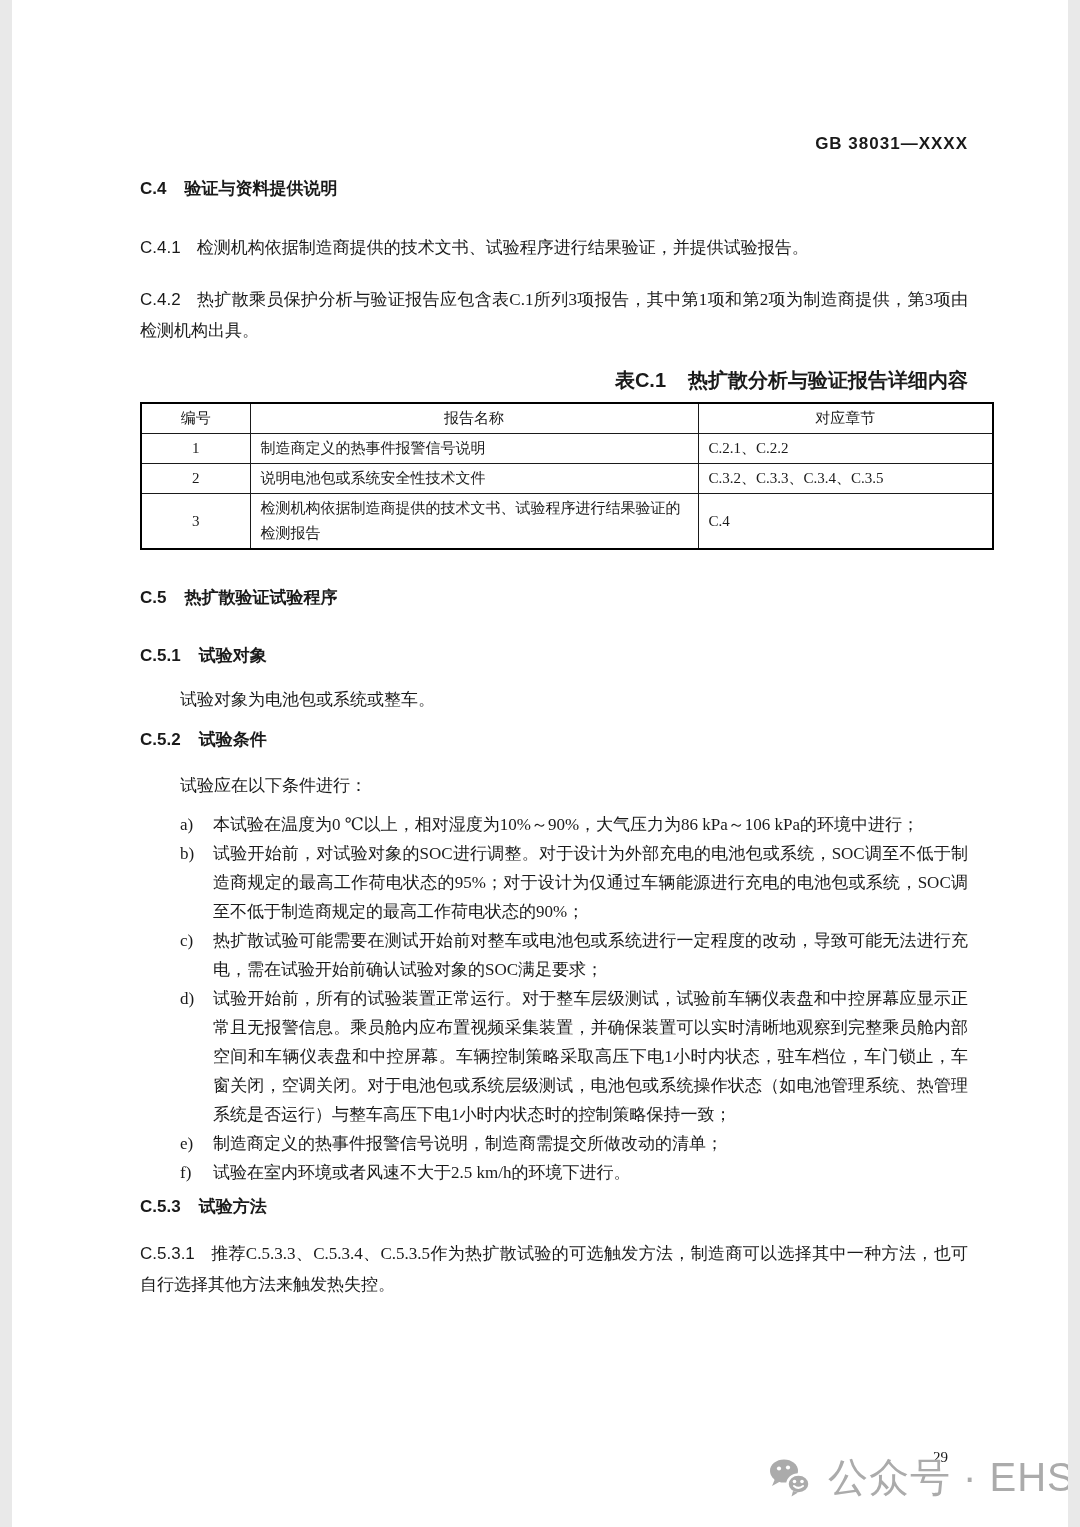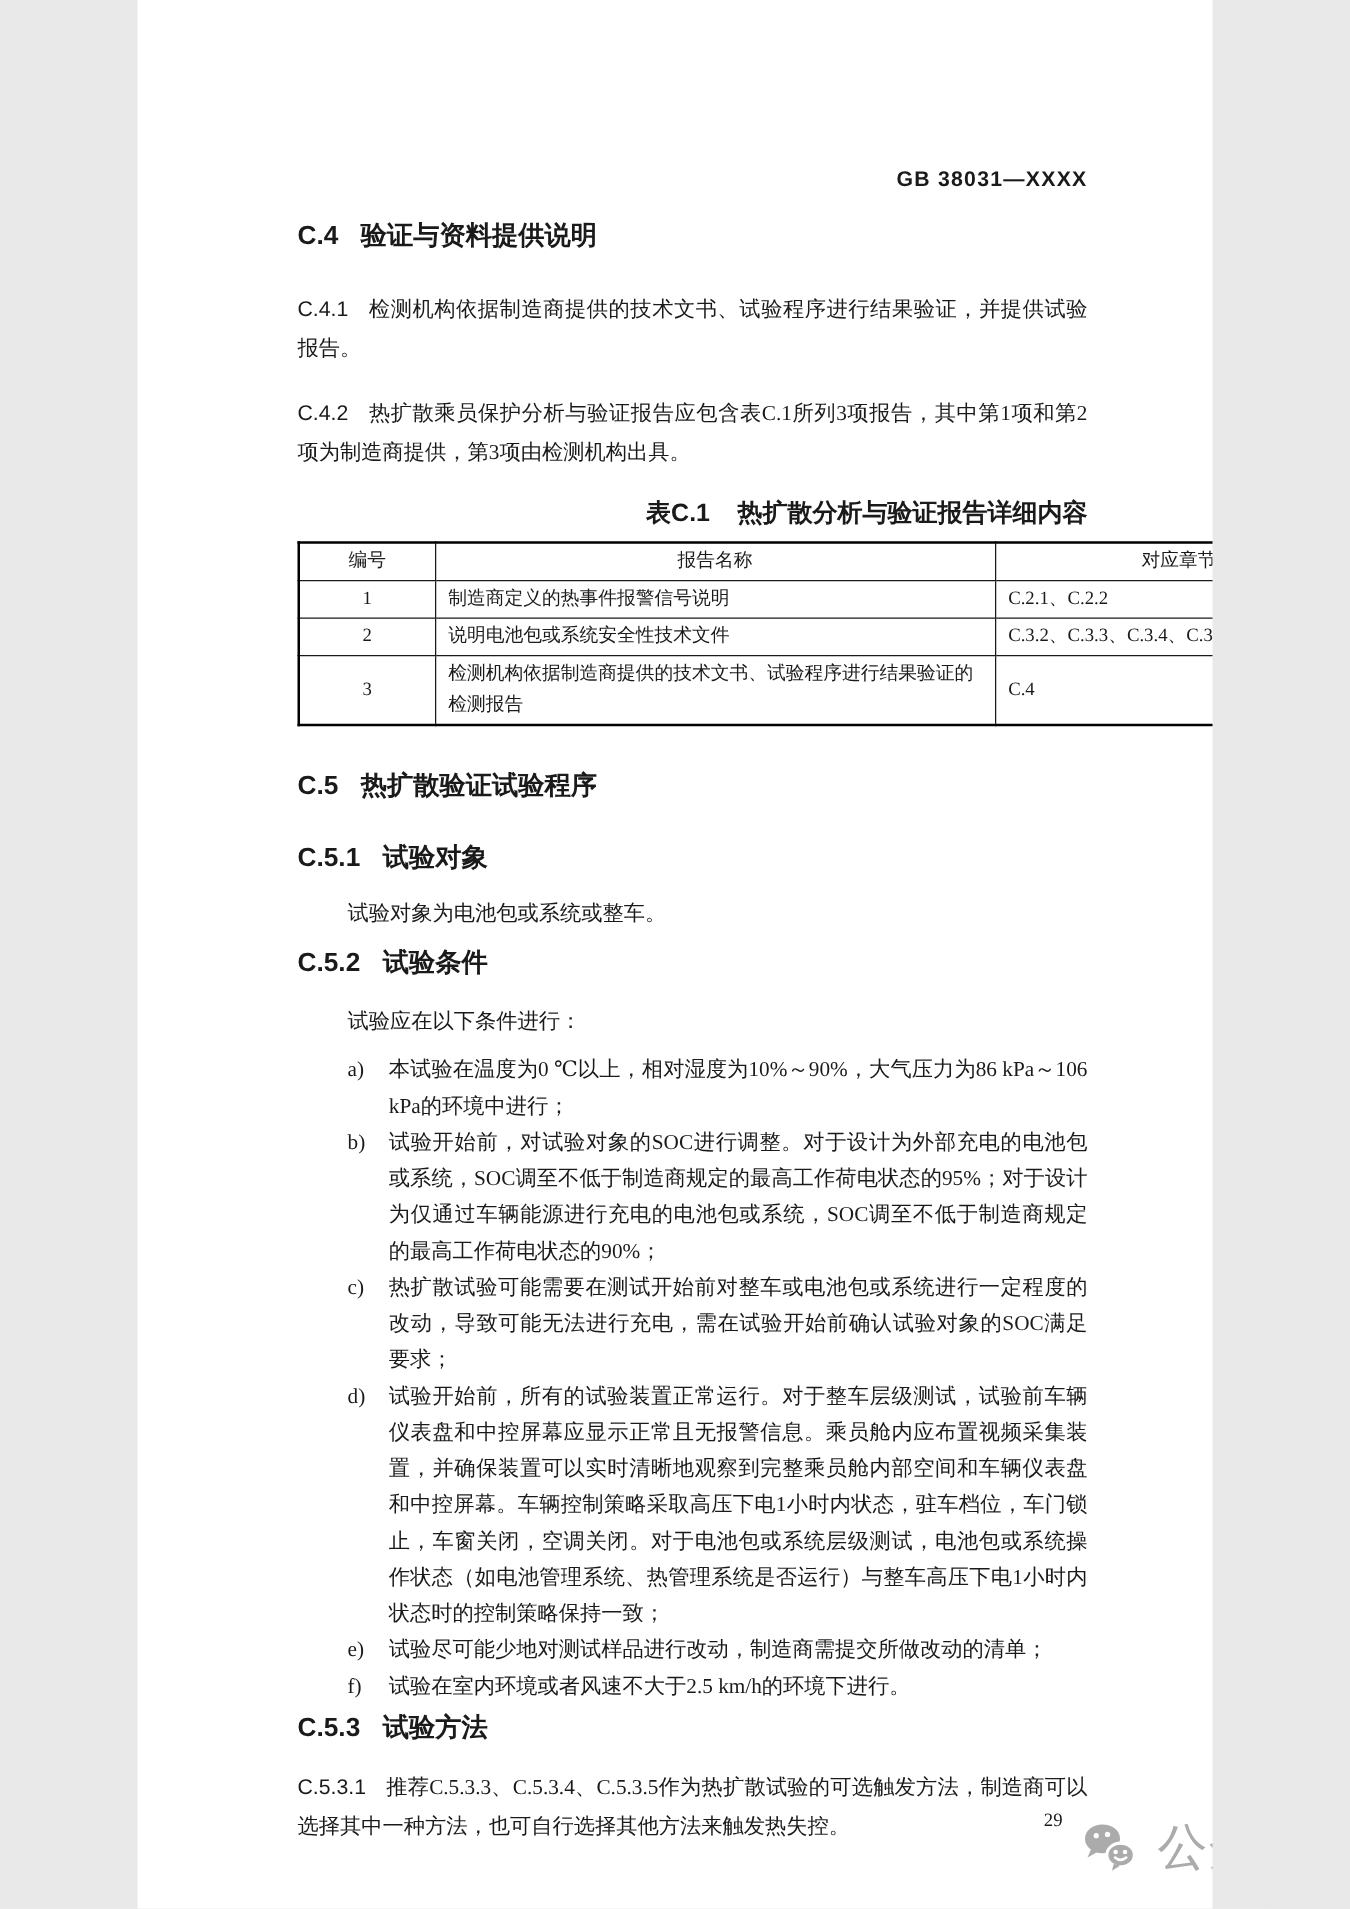--- a/index.html
+++ b/index.html
@@ -1,18 +1,18 @@
 <!DOCTYPE html>
 <html><head>
 <meta charset="utf-8">
 <style>
   html,body{margin:0;padding:0;background:#e9e9e9;}
   .page{
     position:relative;
-    width:860px;height:1527px;
+    width:1056px;height:1527px;
     background:#ffffff;
     font-family:"Liberation Serif","DejaVu Serif",serif;
     color:#1a1a1a;
     overflow:hidden;
     margin:0 auto;
     text-decoration:underline;
   }
   .content{position:absolute;left:128px;right:100px;top:0;}
 
   .doc-code{
@@ -22,21 +22,21 @@
     font-weight:bold;
     font-size:17px;
     letter-spacing:1px;
     line-height:22px;
   }
 
   .h1{
     margin-top:23px;
     font-family:"Liberation Sans","DejaVu Sans",sans-serif;
     font-weight:bold;
-    font-size:21px;
+    font-size:17px;
     line-height:22px;
   }
   .h1 .hnum{margin-right:18px;}
 
   .para{
     font-size:17px;
     line-height:31px;
     text-align:justify;
   }
   .cnum{
@@ -218,21 +218,21 @@
       <div class="li">
         <span class="li-marker">c)</span>
         <div class="li-text">热扩散试验可能需要在测试开始前对整车或电池包或系统进行一定程度的改动，导致可能无法进行充电，需在试验开始前确认试验对象的SOC满足要求；</div>
       </div>
       <div class="li">
         <span class="li-marker">d)</span>
         <div class="li-text">试验开始前，所有的试验装置正常运行。对于整车层级测试，试验前车辆仪表盘和中控屏幕应显示正常且无报警信息。乘员舱内应布置视频采集装置，并确保装置可以实时清晰地观察到完整乘员舱内部空间和车辆仪表盘和中控屏幕。车辆控制策略采取高压下电1小时内状态，驻车档位，车门锁止，车窗关闭，空调关闭。对于电池包或系统层级测试，电池包或系统操作状态（如电池管理系统、热管理系统是否运行）与整车高压下电1小时内状态时的控制策略保持一致；</div>
       </div>
       <div class="li">
         <span class="li-marker">e)</span>
-        <div class="li-text">试验尽可能少地对测试样品进行改动，制造商需提交所做改动的清单；</div>
+        <div class="li-text">制造商定义的热事件报警信号说明，制造商需提交所做改动的清单；</div>
       </div>
       <div class="li">
         <span class="li-marker">f)</span>
         <div class="li-text">试验在室内环境或者风速不大于2.5 km/h的环境下进行。</div>
       </div>
     </div>
 
     <div class="h1 h-c53">
       <span class="hnum">C.5.3</span><span>试验方法</span>
     </div>

